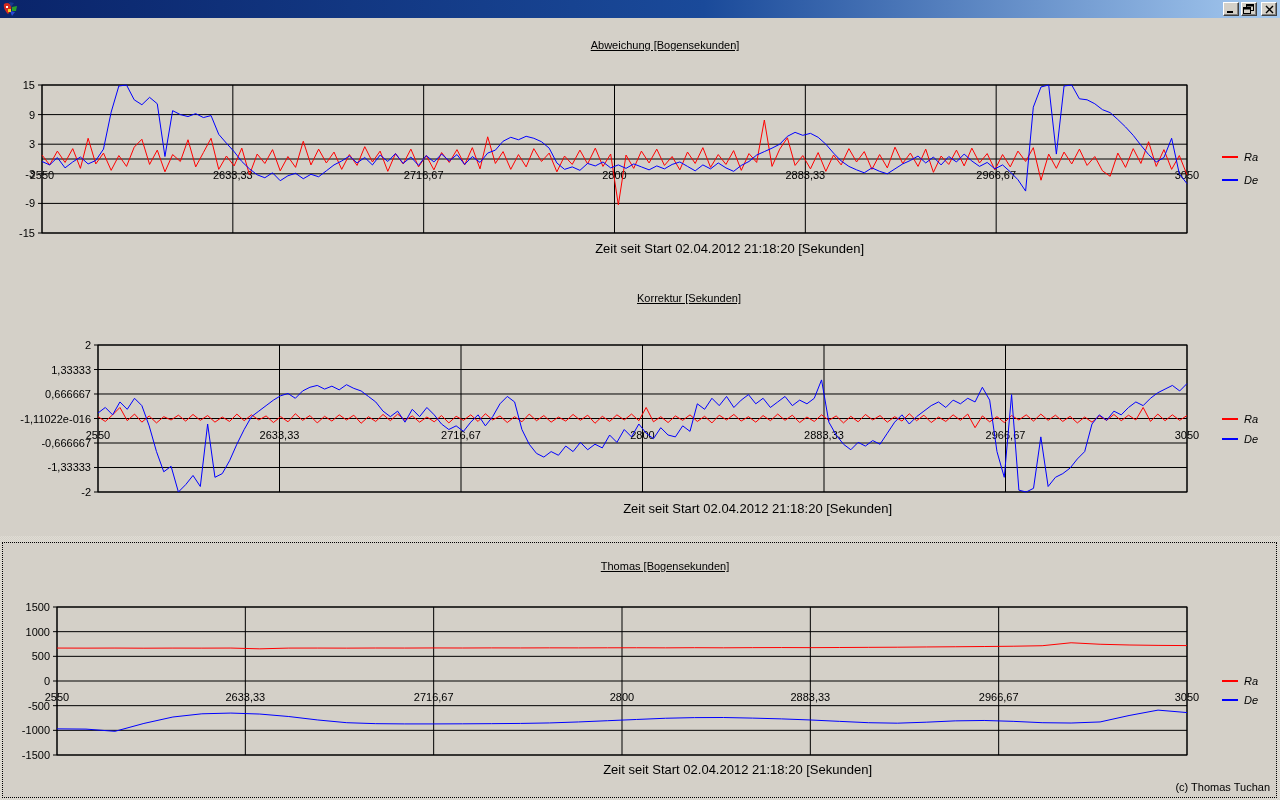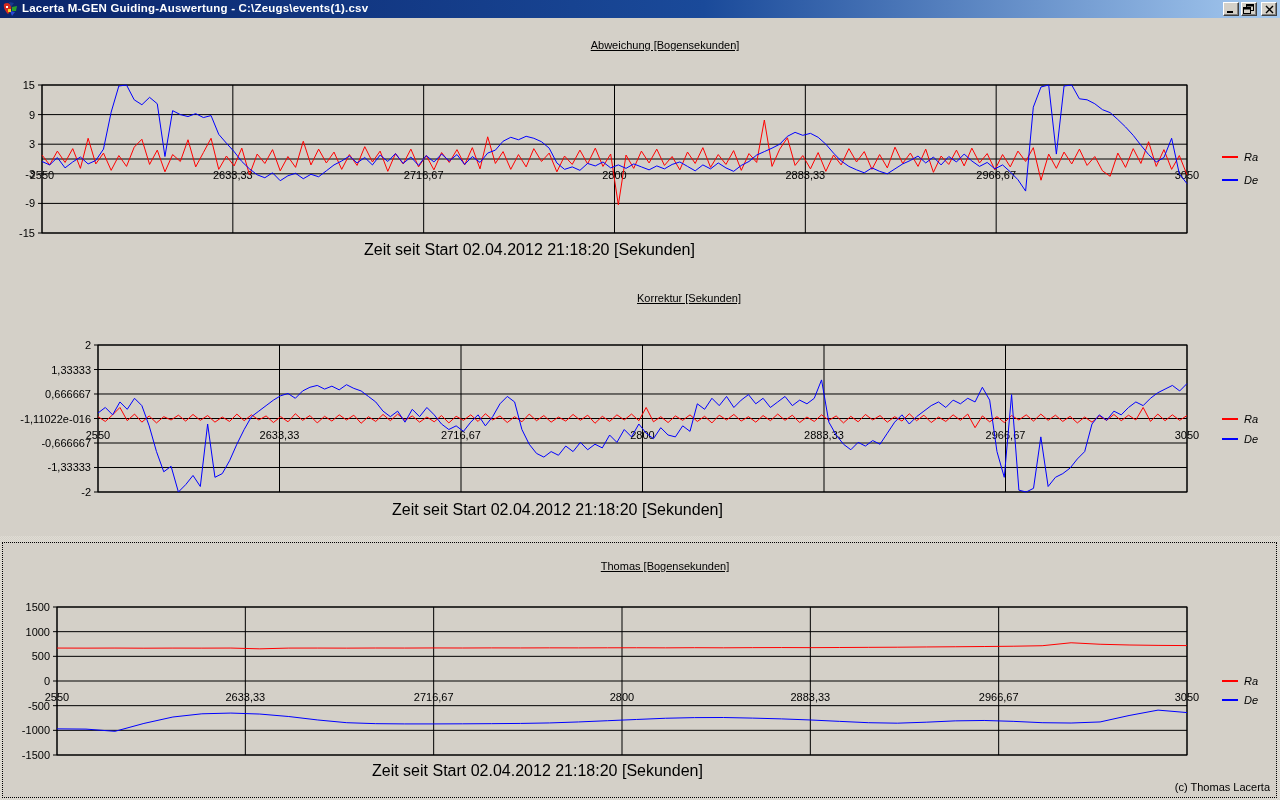--- a/index.html
+++ b/index.html
@@ -32,42 +32,41 @@
   .min-glyph{position:absolute;left:3px;bottom:2px;width:6px;height:2px;background:#000;}
   .panel-top{position:absolute;left:0;top:18px;width:1280px;height:518px;background:#d4d0c8;}
   .panel-bottom{
     position:absolute;left:2px;top:542px;width:1273px;height:254px;
     background:#d4d0c8;border:1px dotted #000;
   }
   .chart-title{
     position:absolute;left:0;width:1274px;text-align:center;
     text-decoration:underline;font-size:11px;padding-left:28px;
   }
-  .axis-label{position:absolute;width:500px;text-align:left;font-size:16px;}
+  .axis-label{position:absolute;width:500px;text-align:right;font-size:13px;}
   svg.plot{position:absolute;left:0;width:1280px;height:190px;}
   svg.plot text{font-family:"Liberation Sans",sans-serif;font-size:11px;fill:#000;}
   .legend-row{position:absolute;white-space:nowrap;font-size:11px;font-style:italic;}
   .legend-line{display:inline-block;width:16px;height:2px;vertical-align:3px;margin-right:6px;}
   .copyright{position:absolute;left:1080px;top:781px;width:190px;text-align:right;font-size:11px;}
 </style>
 </head>
 <body>
 
 <div class="titlebar">
   <span class="app-icon">
     <svg width="16" height="16" viewBox="0 0 16 16">
       <path d="M1 3 C4 1 7 2 8 5 C9 8 7 11 5 13 C3 11 0 7 1 3 Z" fill="#d42a1e"></path>
       <path d="M6 1 L11 2 L8 6 Z" fill="#1a3a8c"></path>
       <path d="M9 6 L14 5 L13 10 L9 10 Z" fill="#2aa02a"></path>
       <path d="M7 10 L12 11 L9 15 Z" fill="#2a4ad4"></path>
       <rect x="5" y="8" width="3" height="3" fill="#f0d020"></rect>
       <rect x="3" y="5" width="2" height="2" fill="#ffffff"></rect>
     </svg>
   </span>
-  <span class="title-text">Lacerta M-GEN Guiding-Auswertung - C:\Zeugs\events(1).csv</span>
   <span class="win-buttons">
     <button class="winbtn">
         <span class="min-glyph"></span>
       </button>
     <button class="winbtn">
         <svg width="11" height="10" viewBox="0 0 11 10" style="position:absolute;left:1px;top:1px;">
       <rect x="3.5" y="0.5" width="7" height="6" fill="none" stroke="#000"></rect>
       <rect x="3.5" y="0.5" width="7" height="2" fill="#000"></rect>
       <rect x="0.5" y="3.5" width="7" height="6" fill="#d4d0c8" stroke="#000"></rect>
       <rect x="0.5" y="3.5" width="7" height="2" fill="#000"></rect>
@@ -222,13 +221,13 @@
     <polyline points="57.00,136.85 85.97,137.10 114.95,139.32 143.92,131.43 172.90,125.01 201.87,121.81 230.85,121.07 259.82,122.05 288.79,124.52 317.77,127.97 346.74,130.69 375.72,131.67 404.69,131.92 433.67,131.92 462.64,131.82 491.62,131.67 520.59,131.43 549.56,130.93 578.54,129.95 607.51,128.71 636.49,127.48 665.46,126.25 694.44,125.61 723.41,125.51 752.38,126.10 781.36,126.89 810.33,127.97 839.31,129.35 868.28,130.69 897.26,131.18 926.23,130.19 955.21,128.86 984.18,128.47 1013.15,129.35 1042.13,130.69 1071.10,131.03 1100.08,129.95 1129.05,123.53 1158.03,118.11 1187.00,120.57" fill="none" stroke="#0000ff" stroke-width="1"></polyline>
   </svg>
 <div class="axis-label" style="top:762px;left:372px;">Zeit seit Start 02.04.2012 21:18:20 [Sekunden]</div>
 <div class="legend-row" style="left:1222px;top:675px;">
   <span class="legend-line" style="background: rgb(255, 0, 0);"></span><span>Ra</span>
 </div>
 <div class="legend-row" style="left:1222px;top:694px;">
   <span class="legend-line" style="background: rgb(0, 0, 255);"></span><span>De</span>
 </div>
 
-<div class="copyright">(c) Thomas Lacerta</div>
+<div class="copyright">(c) Thomas Tuchan</div>
 
 </body></html>

